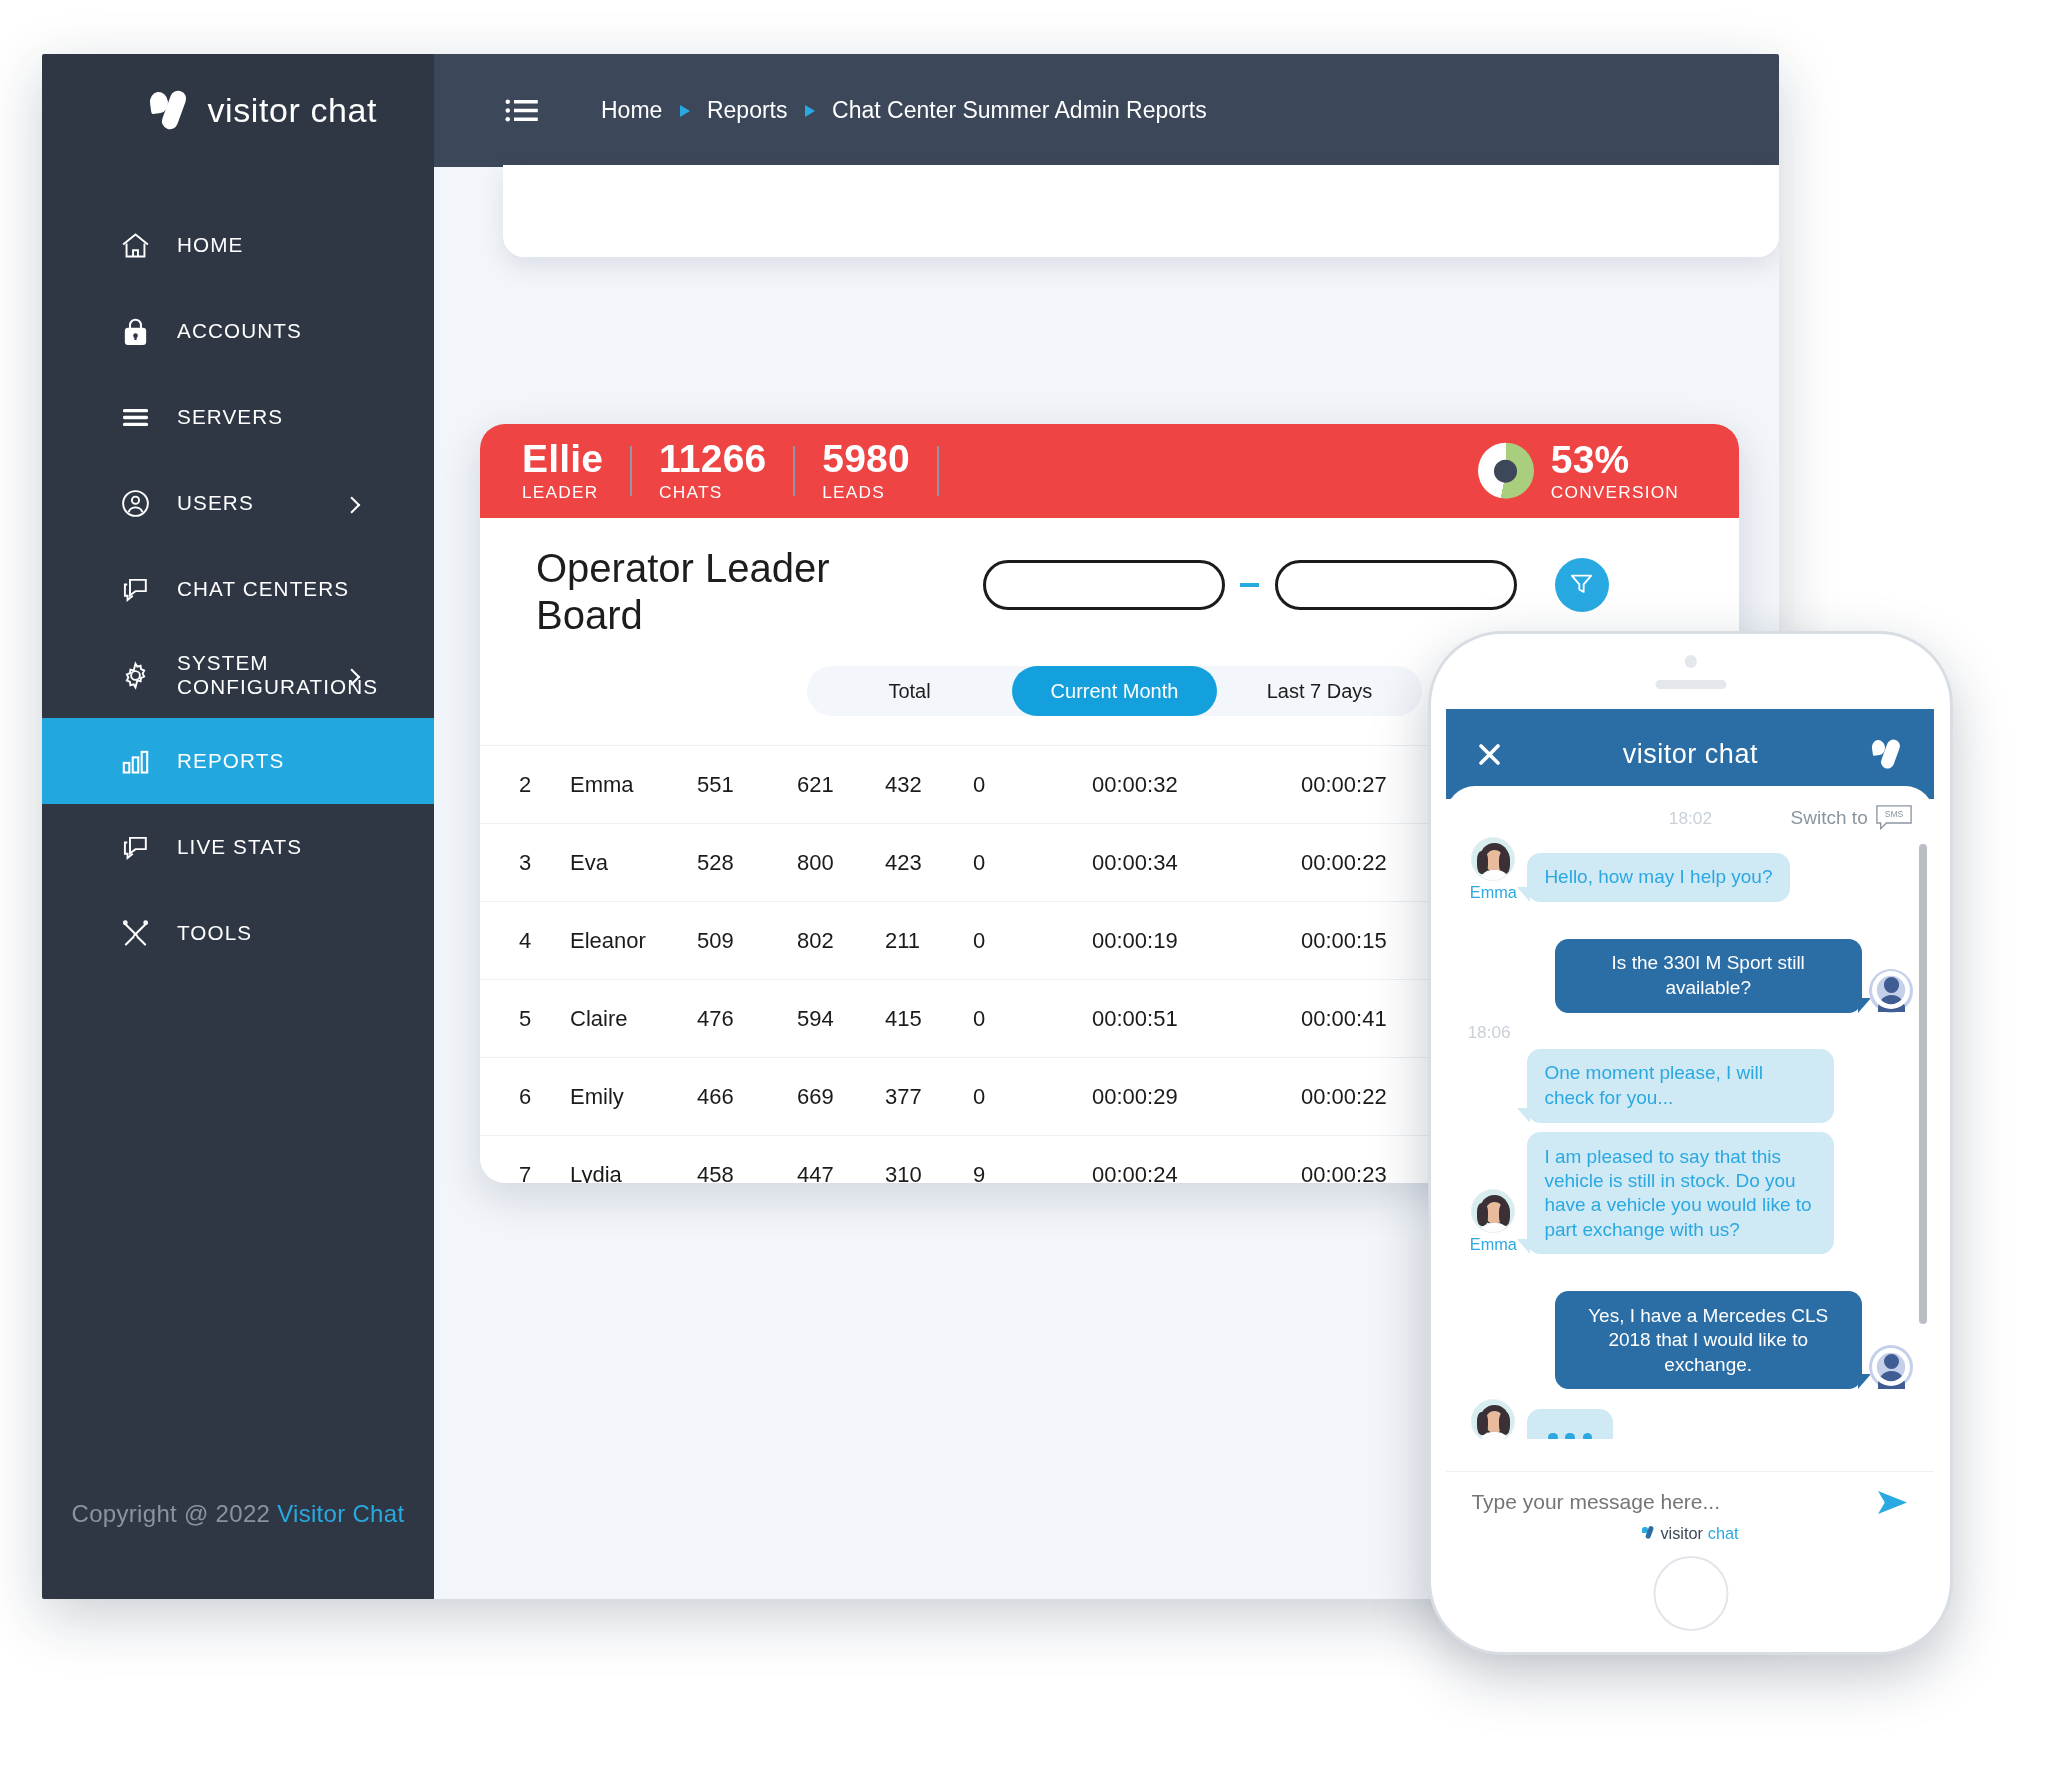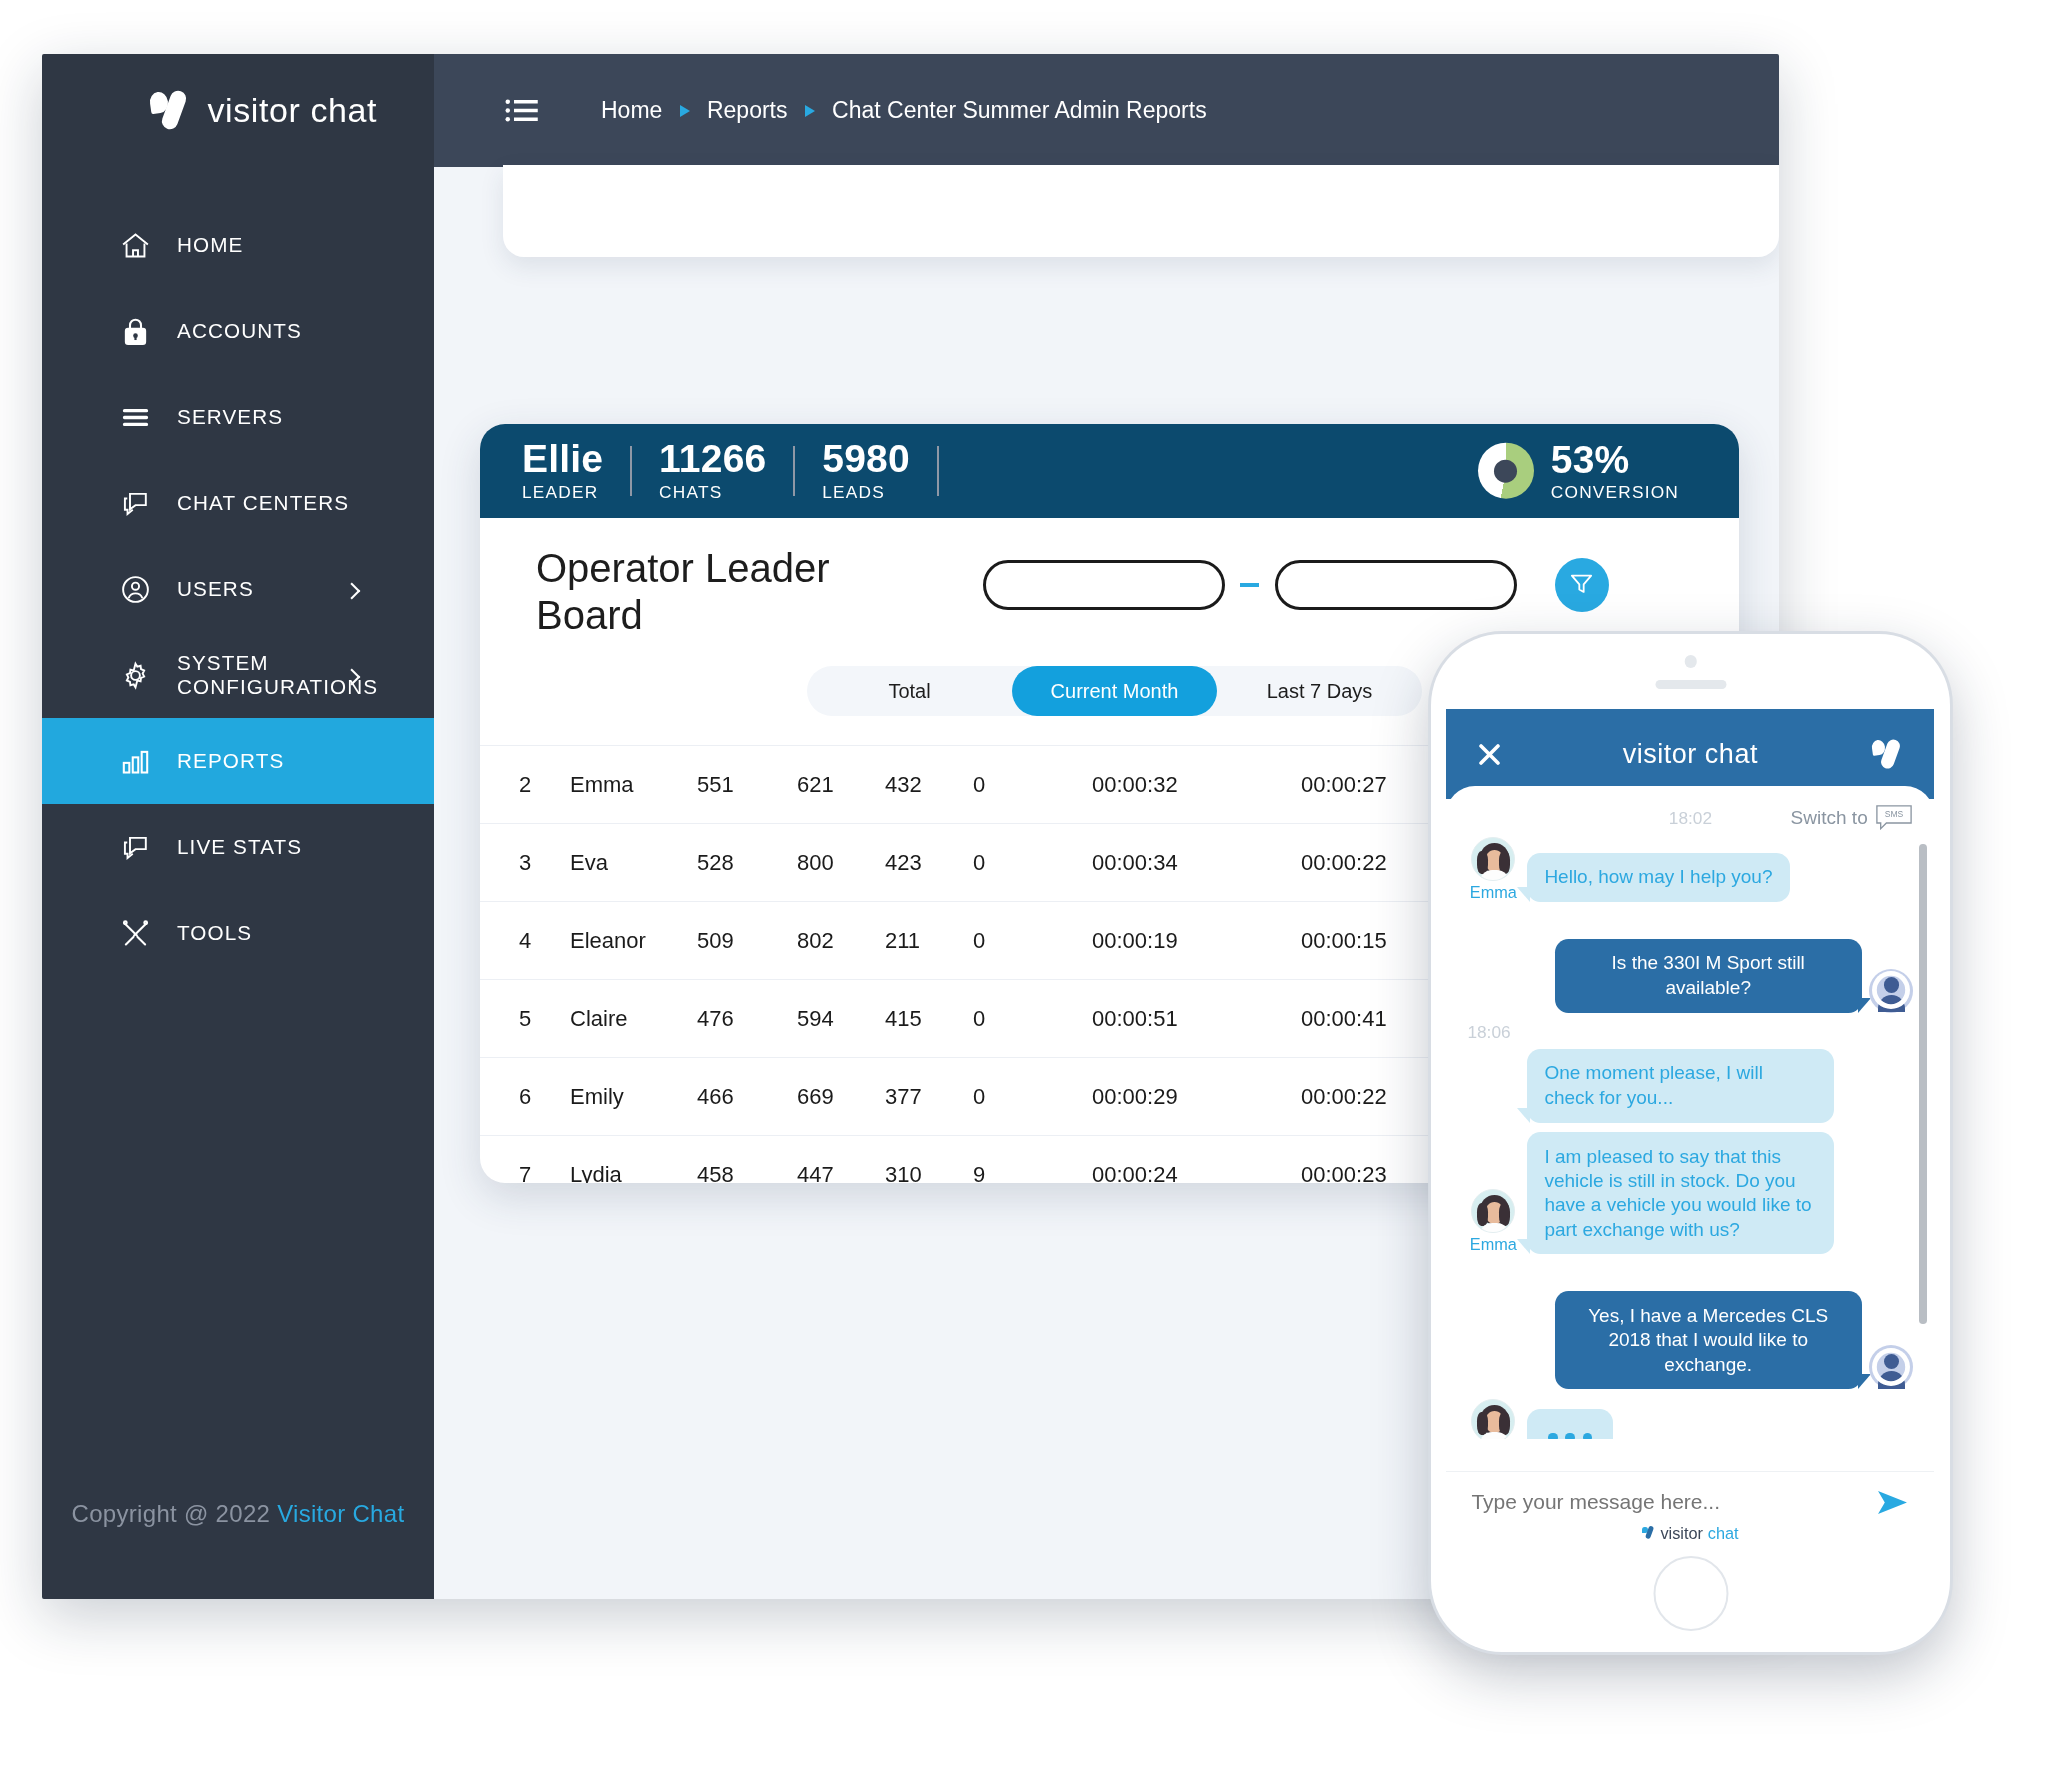--- a/index.html
+++ b/index.html
@@ -91,21 +91,21 @@
   
   .lbcard {
     position: absolute; left: 46px; top: 257px;
     width: 1259px; height: 759px;
     background: #ffffff;
     border-radius: 25px;
     box-shadow: 0 13.4px 42px rgba(35,55,90,.16);
     overflow: hidden;
   }
   .lbhead {
-    height: 94px; background: #0c4a6e;
+    height: 94px; background: #ef4444;
     display: flex; align-items: center; padding-left: 42px; position: relative;
   }
   .stat { display: flex; flex-direction: column; justify-content: center; padding-right: 27px; }
   .stat .big { color: #fff; font-size: 39px; font-weight: 700; line-height: 1.02; letter-spacing: 0.2px; }
   .stat .small { color: #fff; font-size: 17.3px; letter-spacing: 1.2px; margin-top: 2.9px; }
   .vline { width: 1.9px; height: 50px; background: #8f98a6; margin-right: 27px; }
 
   .conv { position: absolute; right: 33px; top: 50%; transform: translateY(-50%); display: flex; align-items: center; }
   .donut {
     width: 56px; height: 56px; border-radius: 50%;
@@ -328,37 +328,37 @@
             <svg viewBox="0 0 24 24" stroke="#fff" stroke-width="2.4" stroke-linecap="round">
                 <path d="M4 7h16M4 12h16M4 17h16"></path>
               </svg>
           </span>
           <span>SERVERS</span>
         </div>
 
         <div class="nav-item">
           <span class="nav-ico">
             <svg viewBox="0 0 24 24" fill="none" stroke="#fff" stroke-width="1.4">
-                <path d="M8 5h11.5v8.2H12l-4 3v-3H8z"></path>
-                <path d="M6 8.4H4.3v8.2h1.9v3l3.8-3"></path>
-              </svg>
-          </span>
-          <span>CHAT CENTERS</span>
-        </div>
-
-        <div class="nav-item">
-          <span class="nav-ico">
-            <svg viewBox="0 0 24 24" fill="none" stroke="#fff" stroke-width="1.4">
                 <circle cx="12" cy="12" r="9"></circle>
                 <circle cx="12" cy="9.6" r="2.6"></circle>
                 <path d="M7 18.2c.9-2.3 2.8-3.4 5-3.4s4.1 1.1 5 3.4"></path>
               </svg>
           </span>
           <span>USERS</span>
           <span class="nav-chev"></span>
+        </div>
+
+        <div class="nav-item">
+          <span class="nav-ico">
+            <svg viewBox="0 0 24 24" fill="none" stroke="#fff" stroke-width="1.4">
+                <path d="M8 5h11.5v8.2H12l-4 3v-3H8z"></path>
+                <path d="M6 8.4H4.3v8.2h1.9v3l3.8-3"></path>
+              </svg>
+          </span>
+          <span>CHAT CENTERS</span>
         </div>
 
         <div class="nav-item">
           <span class="nav-ico">
             <svg viewBox="0 0 24 24" fill="none" stroke="#fff" stroke-width="1.4">
                 <circle cx="12" cy="12" r="3.2"></circle>
                 <path d="M12 3.4l1.3 2.1 2.4-.6.3 2.5 2.3 1-1.1 2.2 1.1 2.2-2.3 1-.3 2.5-2.4-.6L12 20.6l-1.3-2.1-2.4.6-.3-2.5-2.3-1 1.1-2.2-1.1-2.2 2.3-1 .3-2.5 2.4.6z"></path>
               </svg>
           </span>
           <span>SYSTEM CONFIGURATIONS</span>

